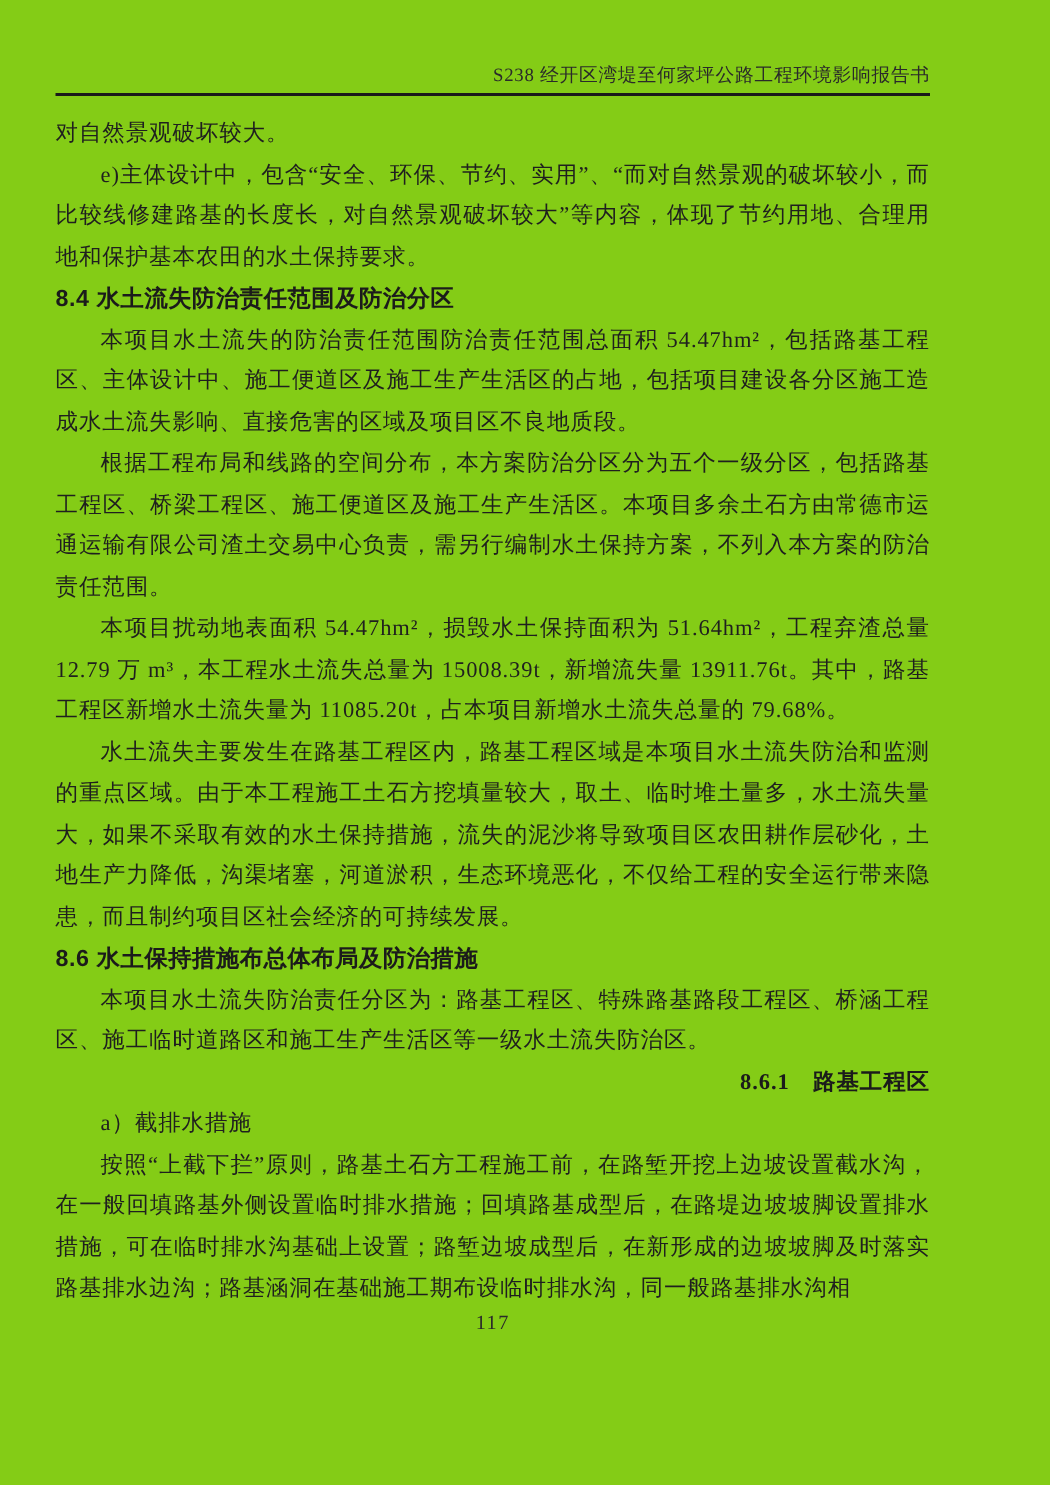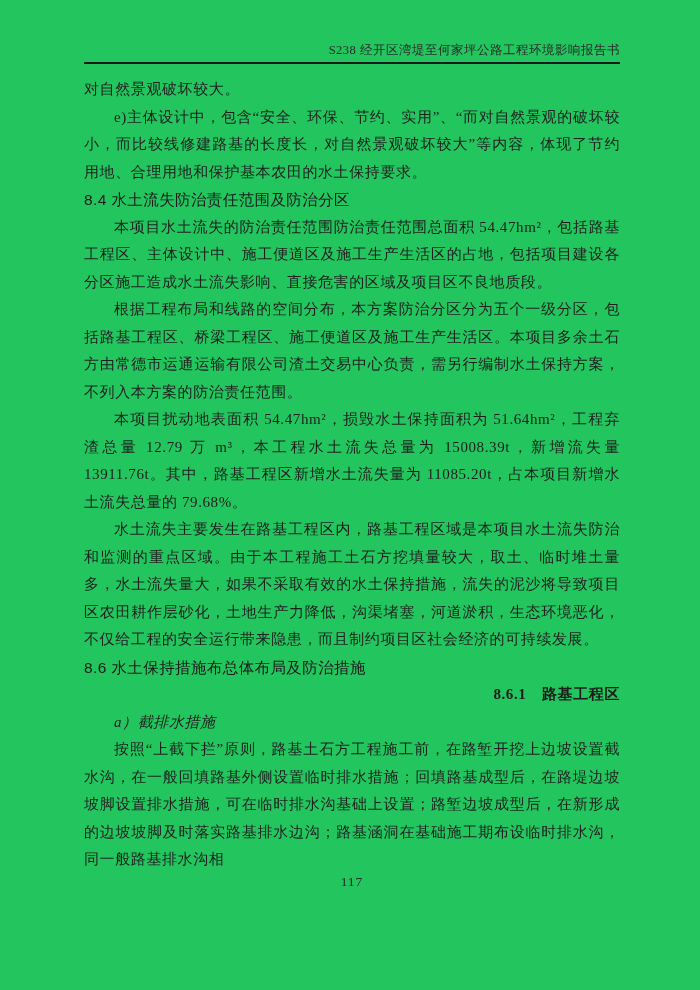--- a/index.html
+++ b/index.html
@@ -5,22 +5,22 @@
   html, body {
     margin: 0;
     padding: 0;
     background: #ffffff;
   }
   .page {
     position: relative;
     width: 700px;
     height: 990px;
     box-sizing: border-box;
-    background: #22c55e;
-    padding: 42px 80px 0 84px;
+    background: #84cc16;
+    padding: 42px 80px 0 37px;
     overflow: hidden;
     color: #1f1f1f;
     font-family: "Liberation Serif", "DejaVu Serif", serif;
   }
   .runhead {
     text-align: right;
     font-size: 12.5px;
     letter-spacing: 0.5px;
     color: #2a2a2a;
     line-height: 16px;
@@ -41,21 +41,21 @@
     margin: 0;
     text-indent: 2em;
   }
   .para-cont {
     margin: 0;
     text-indent: 0;
   }
   .sec-heading {
     margin: 0;
     font-size: 15.5px;
-    font-weight: normal;
+    font-weight: bold;
     font-family: "Liberation Sans", "DejaVu Sans", sans-serif;
     text-align: left;
     text-indent: 0;
     line-height: 27.5px;
     letter-spacing: 0.4px;
     color: #1b1b1b;
   }
   .subsec-heading {
     margin: 0;
     font-size: 15px;
@@ -63,21 +63,20 @@
     text-align: right;
     text-indent: 0;
     line-height: 27.5px;
     letter-spacing: 0.6px;
     color: #1b1b1b;
   }
   .list-item {
     margin: 0;
     text-indent: 2em;
     text-align: left;
-    font-style: italic;
   }
   .pagenum {
     margin-top: 0;
     text-align: center;
     font-size: 13.5px;
     letter-spacing: 1px;
     color: #2a2a2a;
   }
 </style>
 </head>
@@ -100,20 +99,21 @@
 
     <p class="para">根据工程布局和线路的空间分布，本方案防治分区分为五个一级分区，包括路基工程区、桥梁工程区、施工便道区及施工生产生活区。本项目多余土石方由常德市运通运输有限公司渣土交易中心负责，需另行编制水土保持方案，不列入本方案的防治责任范围。</p>
 
 
     <p class="para">本项目扰动地表面积 54.47hm²，损毁水土保持面积为 51.64hm²，工程弃渣总量 12.79 万 m³，本工程水土流失总量为 15008.39t，新增流失量 13911.76t。其中，路基工程区新增水土流失量为 11085.20t，占本项目新增水土流失总量的 79.68%。</p>
 
     <p class="para">水土流失主要发生在路基工程区内，路基工程区域是本项目水土流失防治和监测的重点区域。由于本工程施工土石方挖填量较大，取土、临时堆土量多，水土流失量大，如果不采取有效的水土保持措施，流失的泥沙将导致项目区农田耕作层砂化，土地生产力降低，沟渠堵塞，河道淤积，生态环境恶化，不仅给工程的安全运行带来隐患，而且制约项目区社会经济的可持续发展。</p>
 
     <h2 class="sec-heading">8.6 水土保持措施布总体布局及防治措施</h2>
 
+    <p class="para">本项目水土流失防治责任分区为：路基工程区、特殊路基路段工程区、桥涵工程区、施工临时道路区和施工生产生活区等一级水土流失防治区。</p>
 
     <h3 class="subsec-heading">8.6.1　路基工程区</h3>
 
     <p class="list-item">a）截排水措施</p>
 
     <p class="para">按照“上截下拦”原则，路基土石方工程施工前，在路堑开挖上边坡设置截水沟，在一般回填路基外侧设置临时排水措施；回填路基成型后，在路堤边坡坡脚设置排水措施，可在临时排水沟基础上设置；路堑边坡成型后，在新形成的边坡坡脚及时落实路基排水边沟；路基涵洞在基础施工期布设临时排水沟，同一般路基排水沟相</p>
 
   </div>
 
   <div class="pagenum">117</div>

